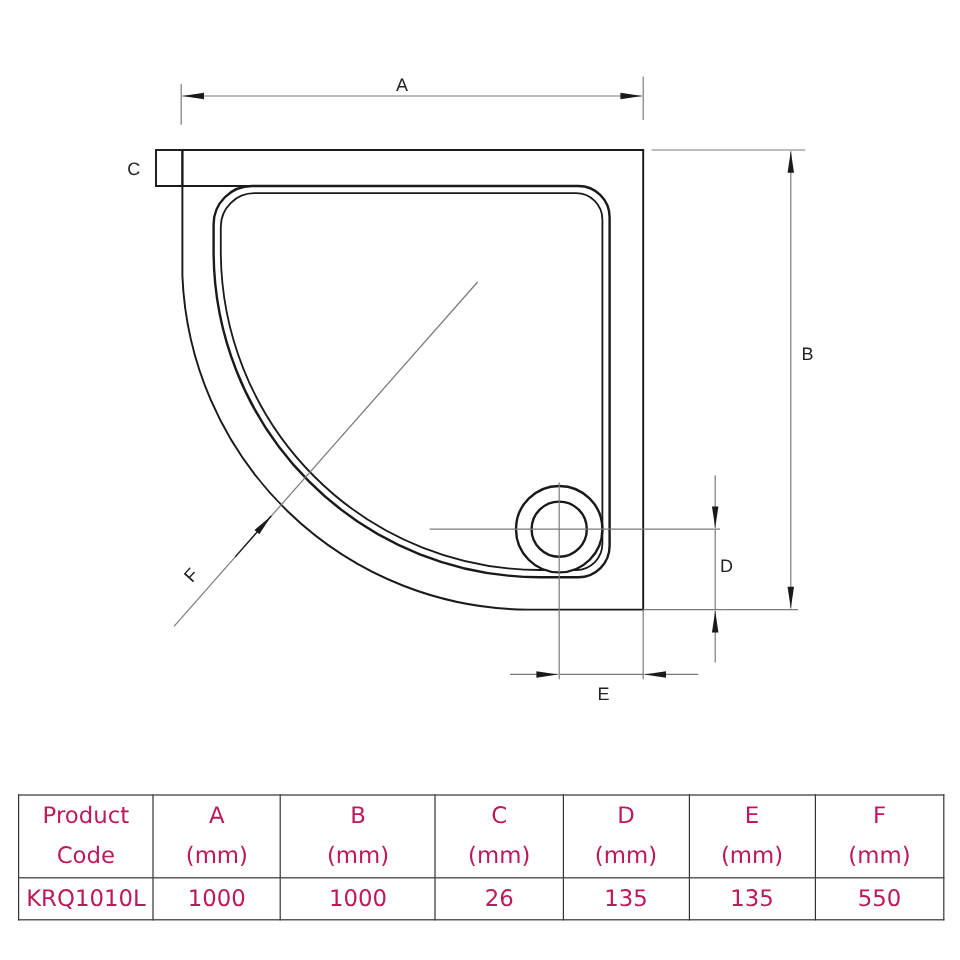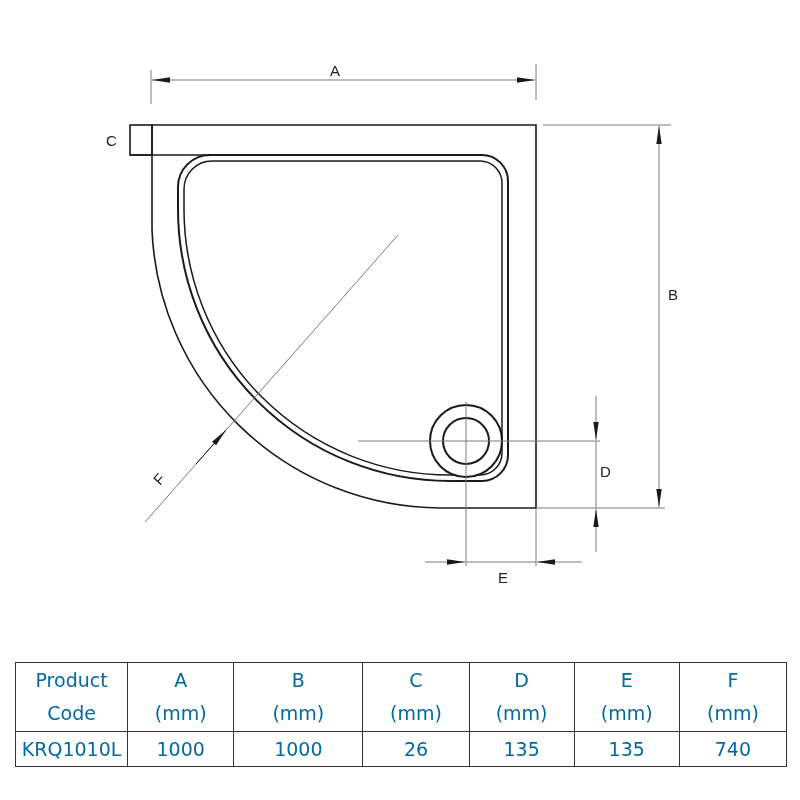--- a/index.html
+++ b/index.html
@@ -2,21 +2,21 @@
 <html><head>
 <meta charset="utf-8">
 <style>
   html, body { margin: 0; padding: 0; background: #ffffff; }
   body { width: 800px; height: 800px; position: relative; overflow: hidden; font-family: "Liberation Sans", sans-serif; }
   #drawing { position: absolute; left: 0; top: 0; width: 800px; height: 620px; }
   .dim-label { font-family: "Liberation Sans", sans-serif; font-size: 15px; fill: #222; }
   #spec-table {
     position: absolute; left: 15px; top: 662px; width: 772px;
     border-collapse: collapse; table-layout: fixed;
-    font-family: "DejaVu Sans", sans-serif; font-size: 19px; color: #0369a1;
+    font-family: "DejaVu Sans", sans-serif; font-size: 19px; color: #be185d;
   }
   #spec-table th, #spec-table td {
     border: 1.5px solid #333; text-align: center; font-weight: normal; padding: 0;
   }
   #spec-table th { height: 68px; line-height: 33px; }
   #spec-table td { height: 34px; text-align: center; }
   .c0 { width: 112px; } .c1 { width: 106px; } .c2 { width: 129px; } .c3 { width: 106px; }
   .c4 { width: 105px; } .c5 { width: 105px; } .c6 { width: 107px; }
 </style>
 </head>
@@ -115,16 +115,16 @@
     </tr>
   </thead>
   <tbody>
     <tr>
       <td>KRQ1010L</td>
       <td>1000</td>
       <td>1000</td>
       <td>26</td>
       <td>135</td>
       <td>135</td>
-      <td>740</td>
+      <td>550</td>
     </tr>
   </tbody>
 </table>
 
 </body></html>

